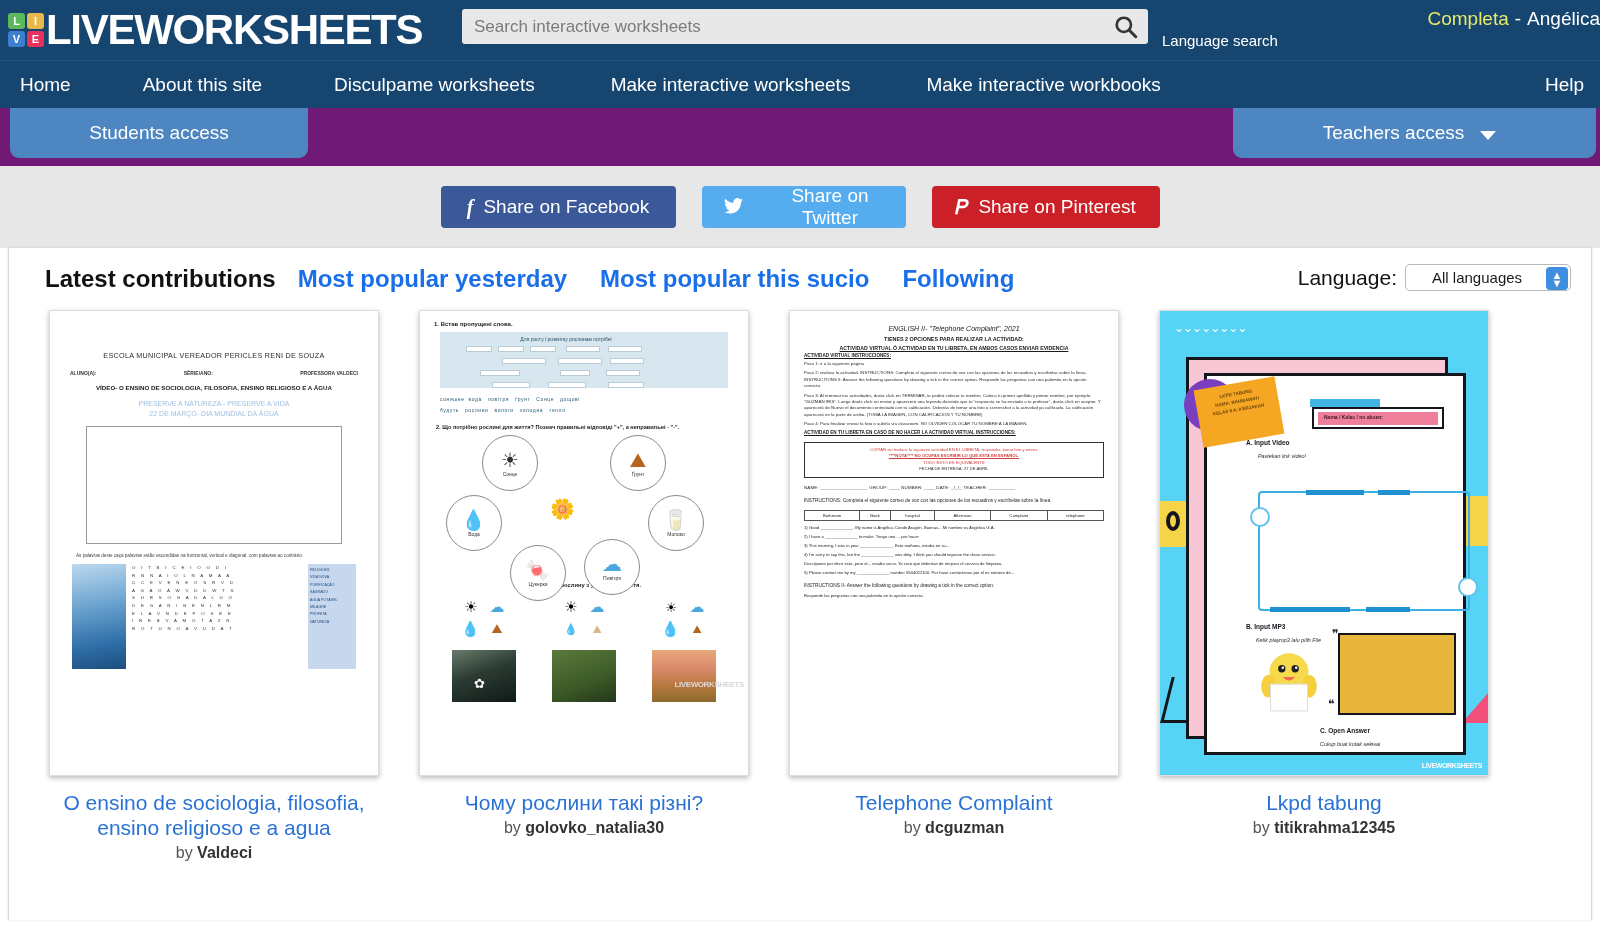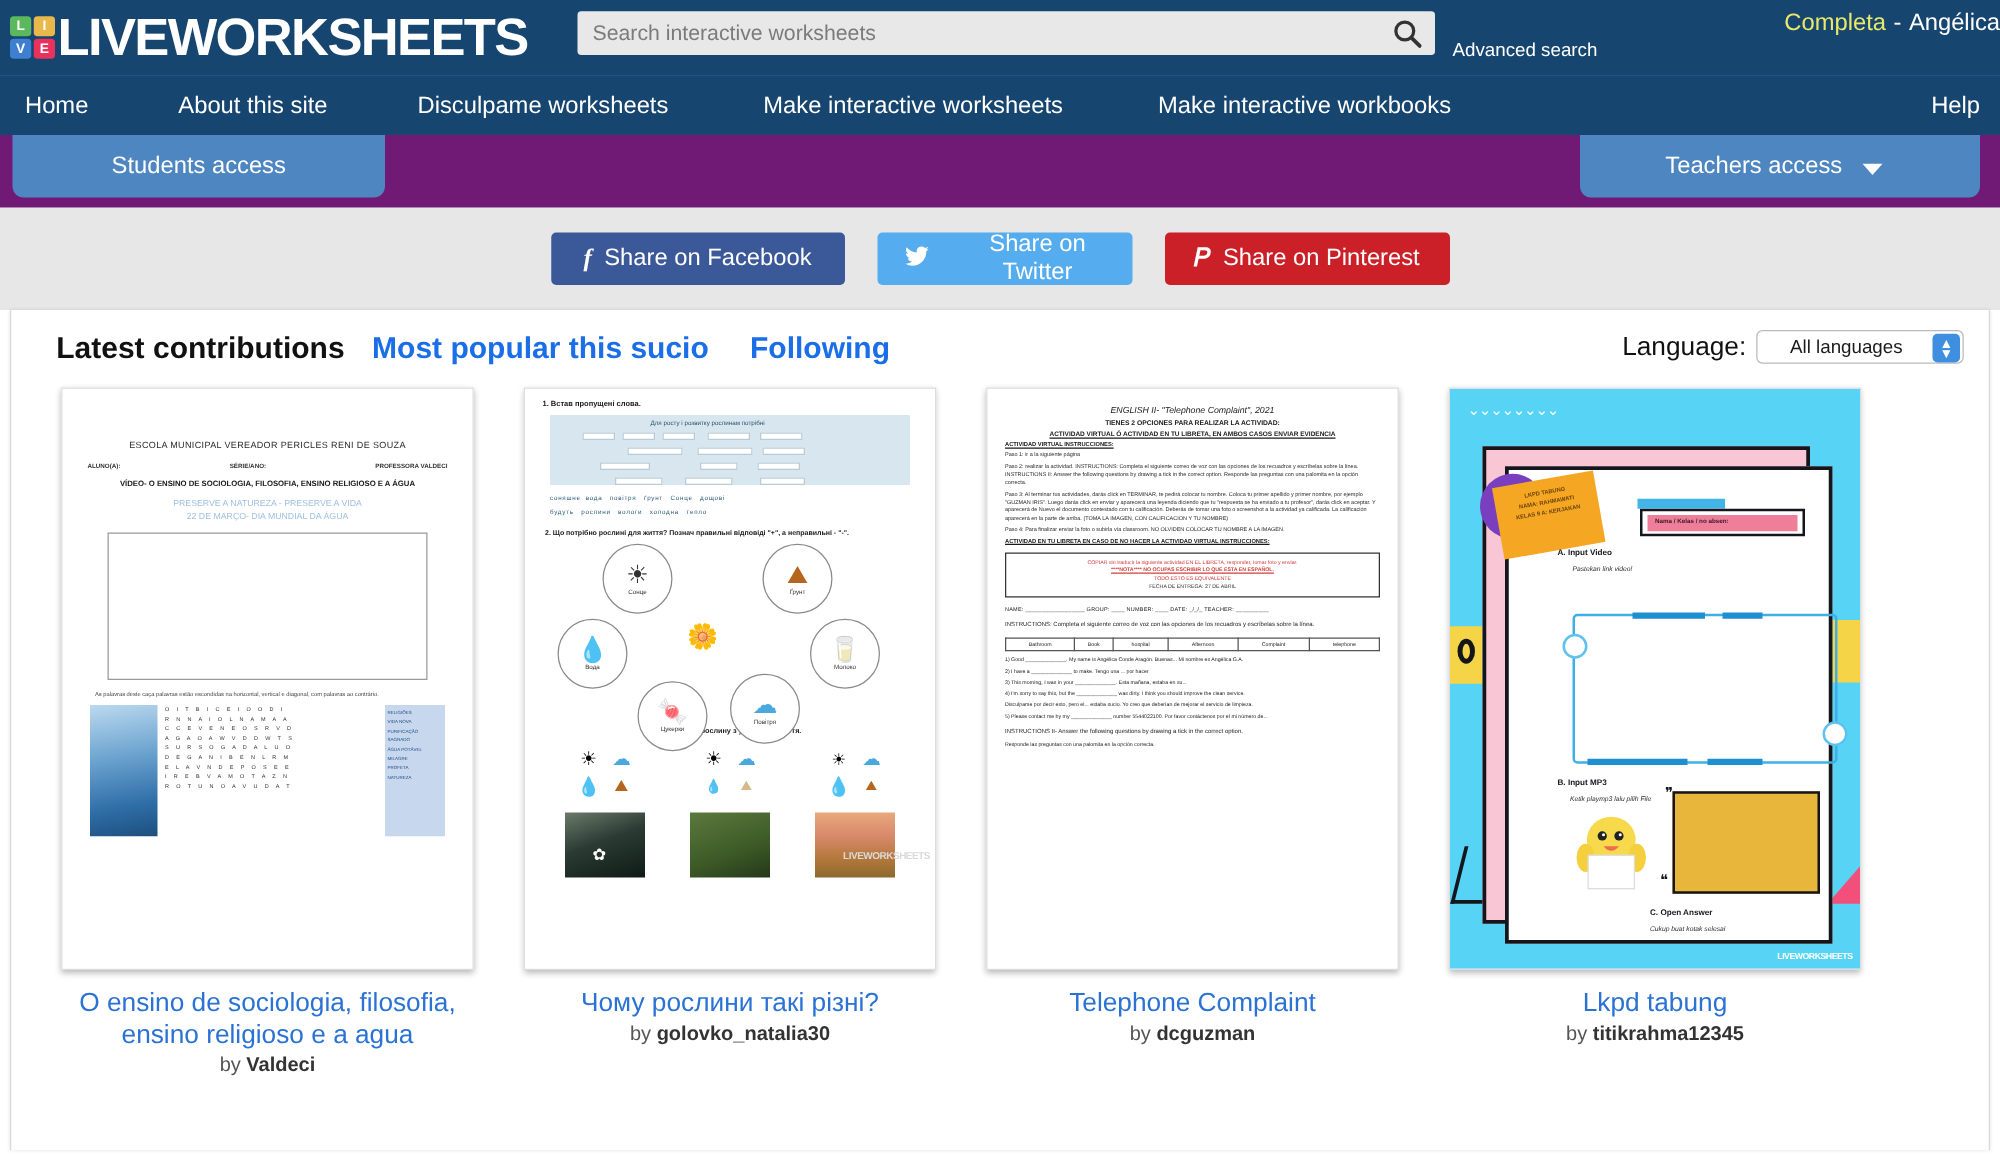--- a/index.html
+++ b/index.html
@@ -137,21 +137,21 @@
     border-bottom-left-radius: 9px;
     border-bottom-right-radius: 9px;
     display: flex;
     align-items: center;
     justify-content: center;
     color: #ffffff;
     font-size: 19px;
     cursor: pointer;
   }
   .students-tab { left: 10px; width: 298px; }
-  .teachers-tab { right: 16px; width: 320px; padding-right: 10px; }
+  .teachers-tab { right: 4px; width: 363px; padding-right: 10px; }
   .caret {
     display: inline-block;
     width: 0; height: 0;
     border-left: 8px solid transparent;
     border-right: 8px solid transparent;
     border-top: 9px solid #ffffff;
     margin-left: 16px;
     position: relative; top: 2px;
   }
 
@@ -394,21 +394,21 @@
   <div class="search-box">
     <input class="search-input" type="text" placeholder="Search interactive worksheets" style="">
     <button class="search-btn">
       <svg width="26" height="26" viewBox="0 0 24 24">
         <circle cx="10" cy="10" r="6.6" fill="none" stroke="#333" stroke-width="2.4"></circle>
         <line x1="14.8" y1="14.8" x2="21" y2="21" stroke="#333" stroke-width="2.8" stroke-linecap="round"></line>
       </svg>
     </button>
   </div>
 
-  <a class="adv-search">Advanced search</a>
+  <a class="adv-search">Language search</a>
 
   <div class="lang-links">
     <a class="lang-en">Completa</a><span class="lang-sep">-</span><a class="lang-es">Angélica</a>
   </div>
 </div>
 
 <div class="navbar">
   <div class="nav-inner">
     <a class="nav-item">Home</a>
     <span class="nav-gap1"></span>
@@ -450,20 +450,21 @@
   <button class="share-btn sb-pi">
     <span class="share-ic" style="font-family:'Liberation Serif',serif;">𝑃</span>
     <span>Share on Pinterest</span>
   </button>
 </div>
 
 <div class="content">
 
   <div class="tabs-row">
     <span class="tab-latest">Latest contributions</span>
+    <a class="tab-link">Most popular yesterday</a>
     <a class="tab-link">Most popular this sucio</a>
     <a class="tab-link">Following</a>
 
     <div class="lang-filter">
       <span class="lang-filter-label">Language:</span>
       <div class="lang-select">
         <span>All languages</span>
         <span class="lang-select-arrow">
           <span>▲</span>
             <span>▼</span>

